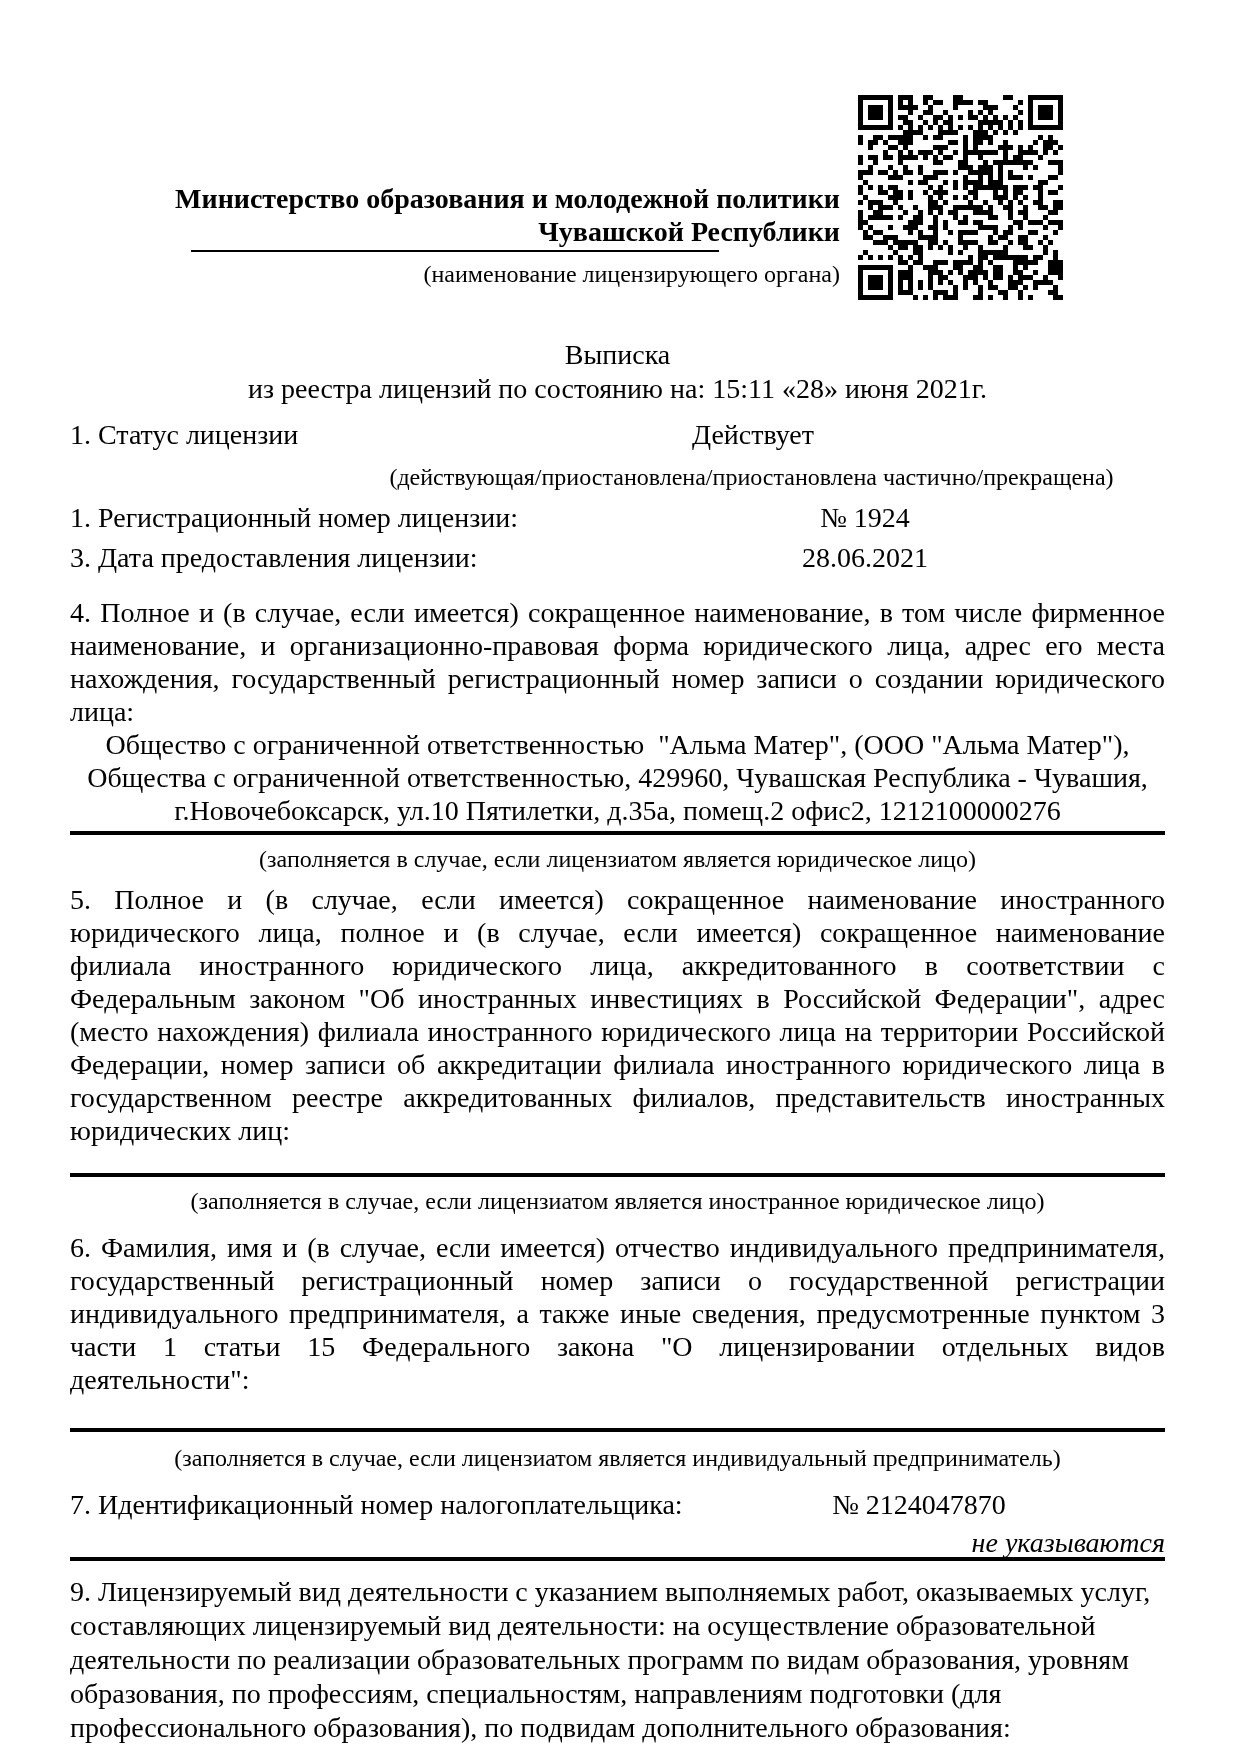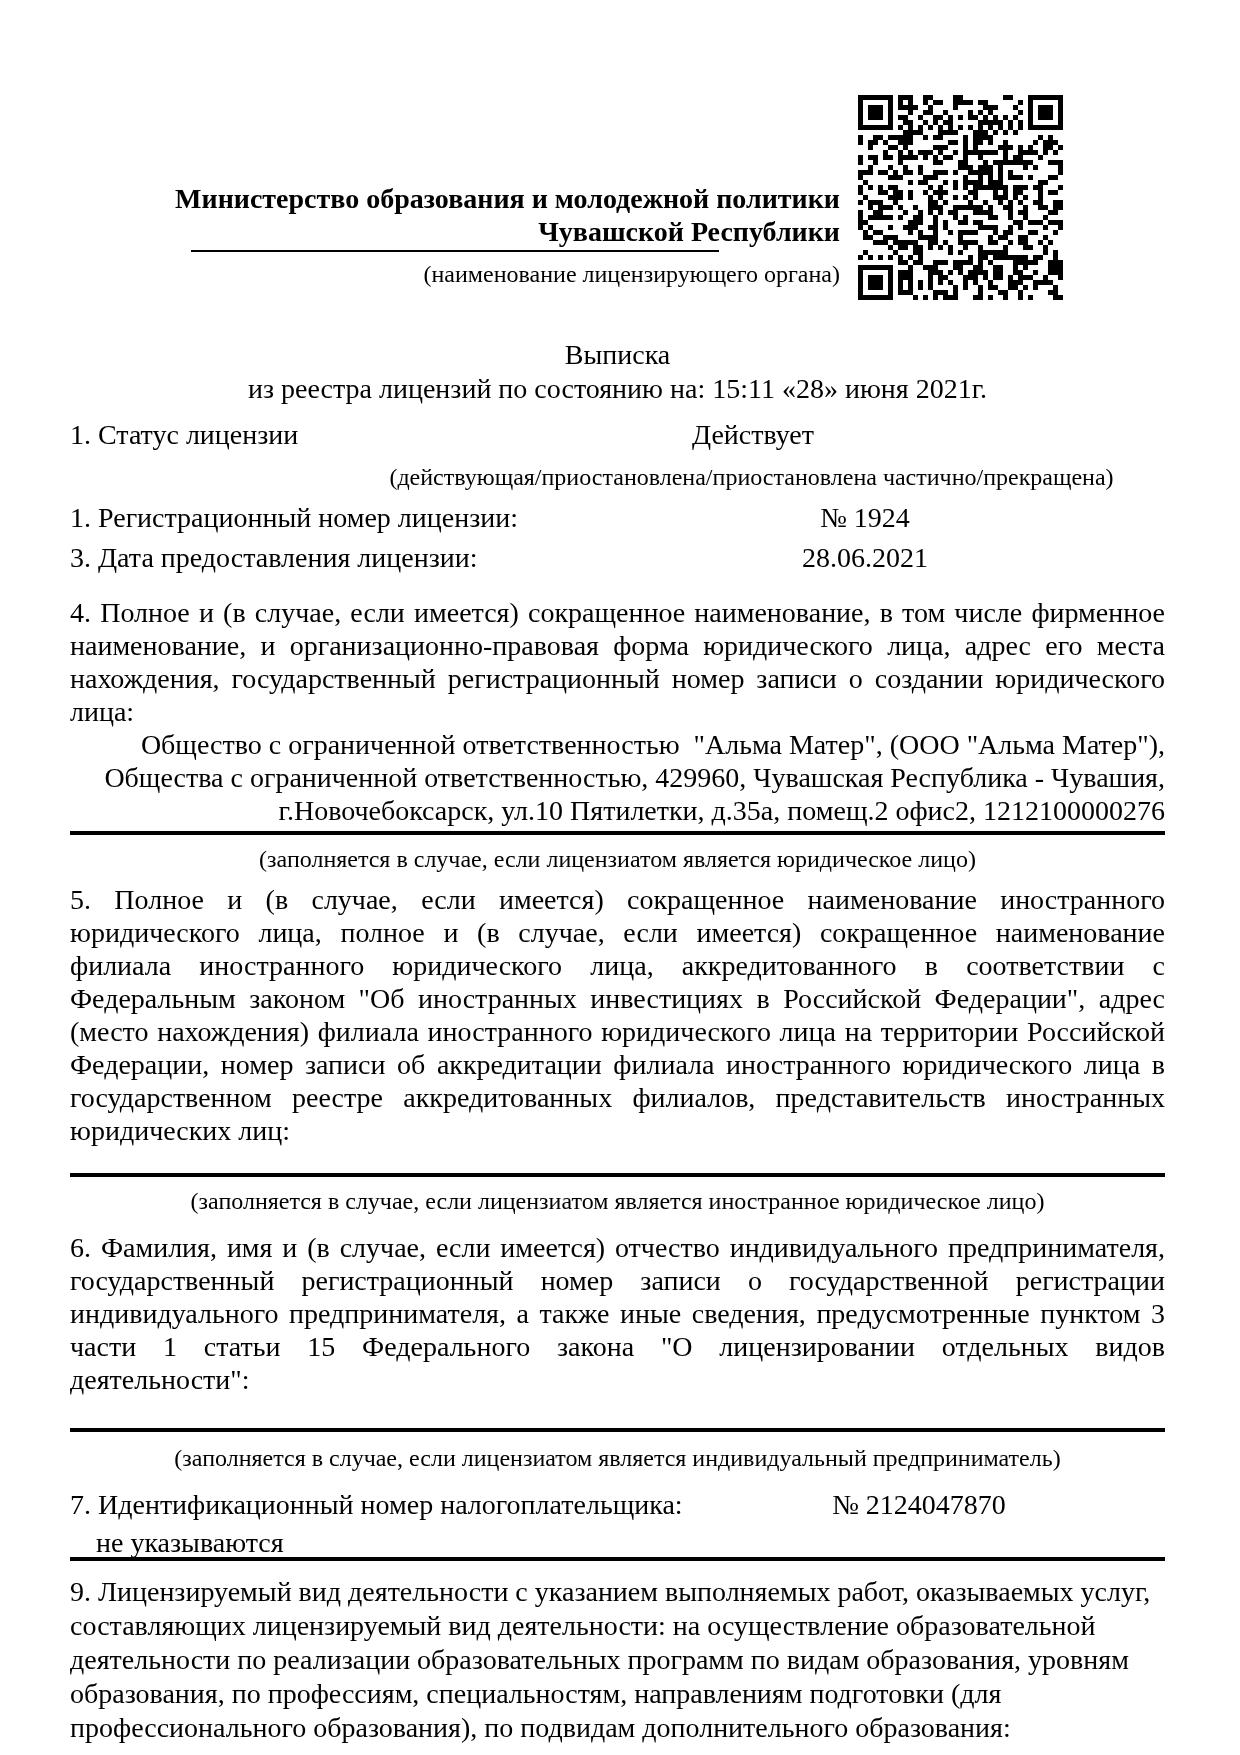--- a/index.html
+++ b/index.html
@@ -45,22 +45,22 @@
   .note-foreign{margin-top:10px;}
   .note-ip{margin-top:12px;}
 
   
   .para{line-height:33px;text-align:justify;}
   .para4{margin-top:22px;}
   .para5{margin-top:10px;}
   .para6{margin-top:16px;}
   .para9{margin-top:14px;line-height:34px;text-align:left;}
 
-  .value-block{margin-top:0;line-height:33px;text-align:right;white-space:pre-wrap;}
-  .not-specified{margin-top:8px;line-height:28px;text-align:left;padding-left:26px;}
+  .value-block{margin-top:0;line-height:33px;text-align:center;white-space:pre-wrap;}
+  .not-specified{margin-top:8px;line-height:28px;text-align:right;padding-left:26px;font-style:italic;}
 
   
   .rule{height:4px;background:#000;}
   .rule1{margin-top:4px;}
   .rule2{margin-top:26px;}
   .rule3{margin-top:32px;}
   .rule4{margin-top:0px;}
 
   
   .qr{position:absolute;left:858px;top:95px;width:205px;height:205px;background:#fff;}

